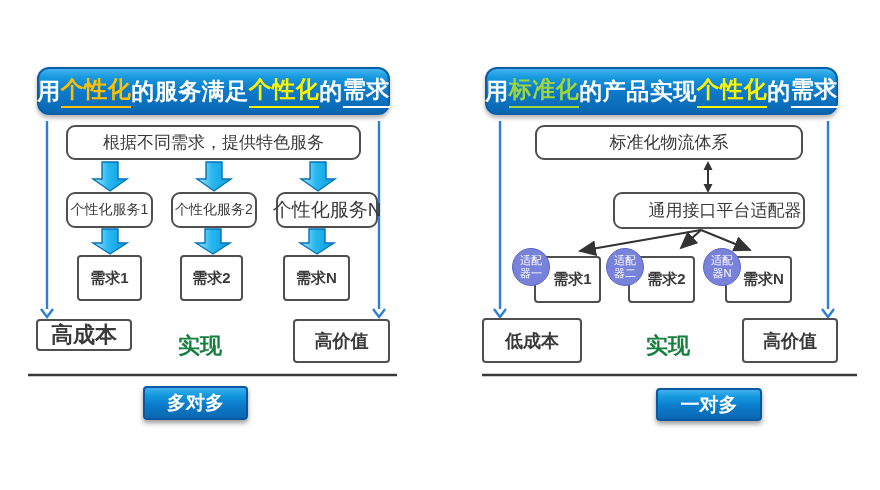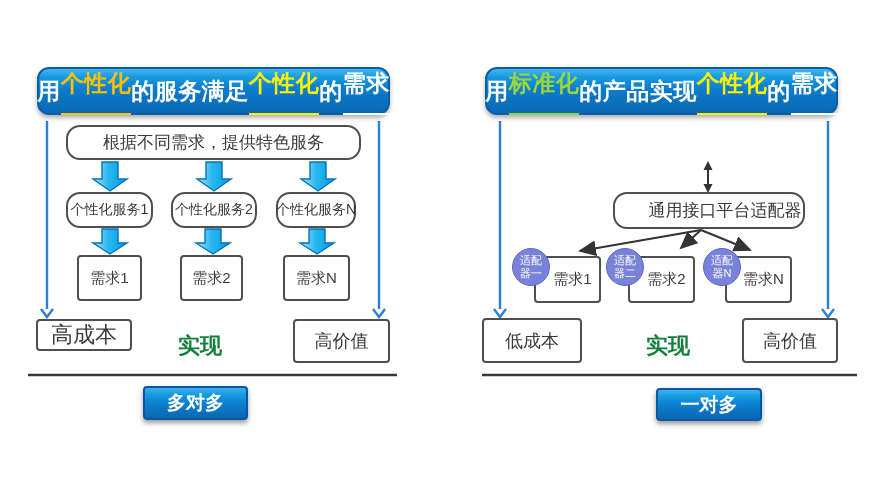--- a/index.html
+++ b/index.html
@@ -13,32 +13,32 @@
   .abs{position:absolute;box-sizing:border-box;}
 
   
   .banner{
     height:48px;border-radius:12px;border:2px solid #0A5EA6;
     background:linear-gradient(180deg,#45B4F0 0%,#189ADF 18%,#0C7CCC 45%,#0A67B2 100%);
     box-shadow:0 3px 4px rgba(0,0,0,.30);
     color:#ffffff;font-size:23px;font-weight:700;letter-spacing:.5px;
     display:flex;align-items:center;justify-content:center;white-space:nowrap;
   }
-  .u{border-bottom:2px solid currentColor;padding-bottom:14px;}
+  .u{border-bottom:2px solid currentColor;padding-bottom:1px;}
   .gold{color:#FFC000;}
   .yellow{color:#FFF200;}
   .green{color:#9CD53C;}
 
   
   .wbox{
-    background:#ffffff;border:2px solid #4F4F4F;border-radius:14px;
+    background:#ffffff;border:2px solid #4F4F4F;border-radius:9px;
     color:#3A3A3A;display:flex;align-items:center;justify-content:center;
     white-space:nowrap;
   }
-  .r12{border-radius:4px;}
+  .r12{border-radius:4px;font-weight:bold;}
 
   .realize{
     color:#15803d;font-size:22px;font-weight:700;text-align:center;
     white-space:nowrap;
   }
 
   
   .pill{
     border-radius:4px;border:2px solid #0857A0;
     background:linear-gradient(180deg,#41B0EE 0%,#159BE0 22%,#0C7CCC 55%,#0A67B2 100%);
@@ -110,41 +110,42 @@
       <span>的服务满足</span>
       <span class="u yellow">个性化</span>
       <span>的</span>
       <span class="u">需求</span>
   </div>
 
   <div class="abs wbox" style="left:66px;top:125px;width:295px;height:35px;font-size:17px;">根据不同需求，提供特色服务</div>
 
   <div class="abs wbox" style="left:66px;top:192px;width:87px;height:36px;font-size:14px;">个性化服务1</div>
   <div class="abs wbox" style="left:171px;top:192px;width:86px;height:36px;font-size:14px;">个性化服务2</div>
-  <div class="abs wbox" style="left:276px;top:192px;width:80px;height:36px;font-size:14px;">个性化服务N</div>
+  <div class="abs wbox" style="left:276px;top:192px;width:102px;height:36px;font-size:19px;">个性化服务N</div>
 
   <div class="abs wbox r12" style="left:77px;top:255px;width:65px;height:46px;font-size:15px;">需求1</div>
   <div class="abs wbox r12" style="left:180px;top:255px;width:63px;height:46px;font-size:15px;">需求2</div>
   <div class="abs wbox r12" style="left:283px;top:255px;width:67px;height:46px;font-size:15px;">需求N</div>
 
   <div class="abs wbox r12" style="left:36px;top:319px;width:96px;height:32px;font-size:22px;">高成本</div>
   <div class="abs realize" style="left:168px;top:331px;width:64px;">实现</div>
   <div class="abs wbox r12" style="left:293px;top:319px;width:97px;height:44px;font-size:18px;">高价值</div>
 
   <div class="abs pill" style="left:143px;top:386px;width:105px;height:34px;">多对多</div>
 
   <div class="abs banner" style="left:485px;top:67px;width:353px;">
     <span>用</span>
       <span class="u green">标准化</span>
       <span>的产品实现</span>
       <span class="u yellow">个性化</span>
       <span>的</span>
       <span class="u">需求</span>
   </div>
 
+  <div class="abs wbox" style="left:535px;top:125px;width:268px;height:35px;font-size:17px;">标准化物流体系</div>
 
   <div class="abs wbox" style="left:613px;top:192px;width:192px;height:37px;font-size:17px;padding-left:32px;">通用接口平台适配器</div>
 
   <div class="abs wbox r12 dem-right" style="left:534px;top:256px;width:67px;height:47px;font-size:15px;">需求1</div>
   <div class="abs wbox r12 dem-right" style="left:628px;top:256px;width:67px;height:47px;font-size:15px;">需求2</div>
   <div class="abs wbox r12 dem-right" style="left:725px;top:256px;width:67px;height:47px;font-size:15px;">需求N</div>
 
   <div class="abs adapter" style="left:512px;top:248px;">
     <span>适配</span>
     <span>器一</span>

